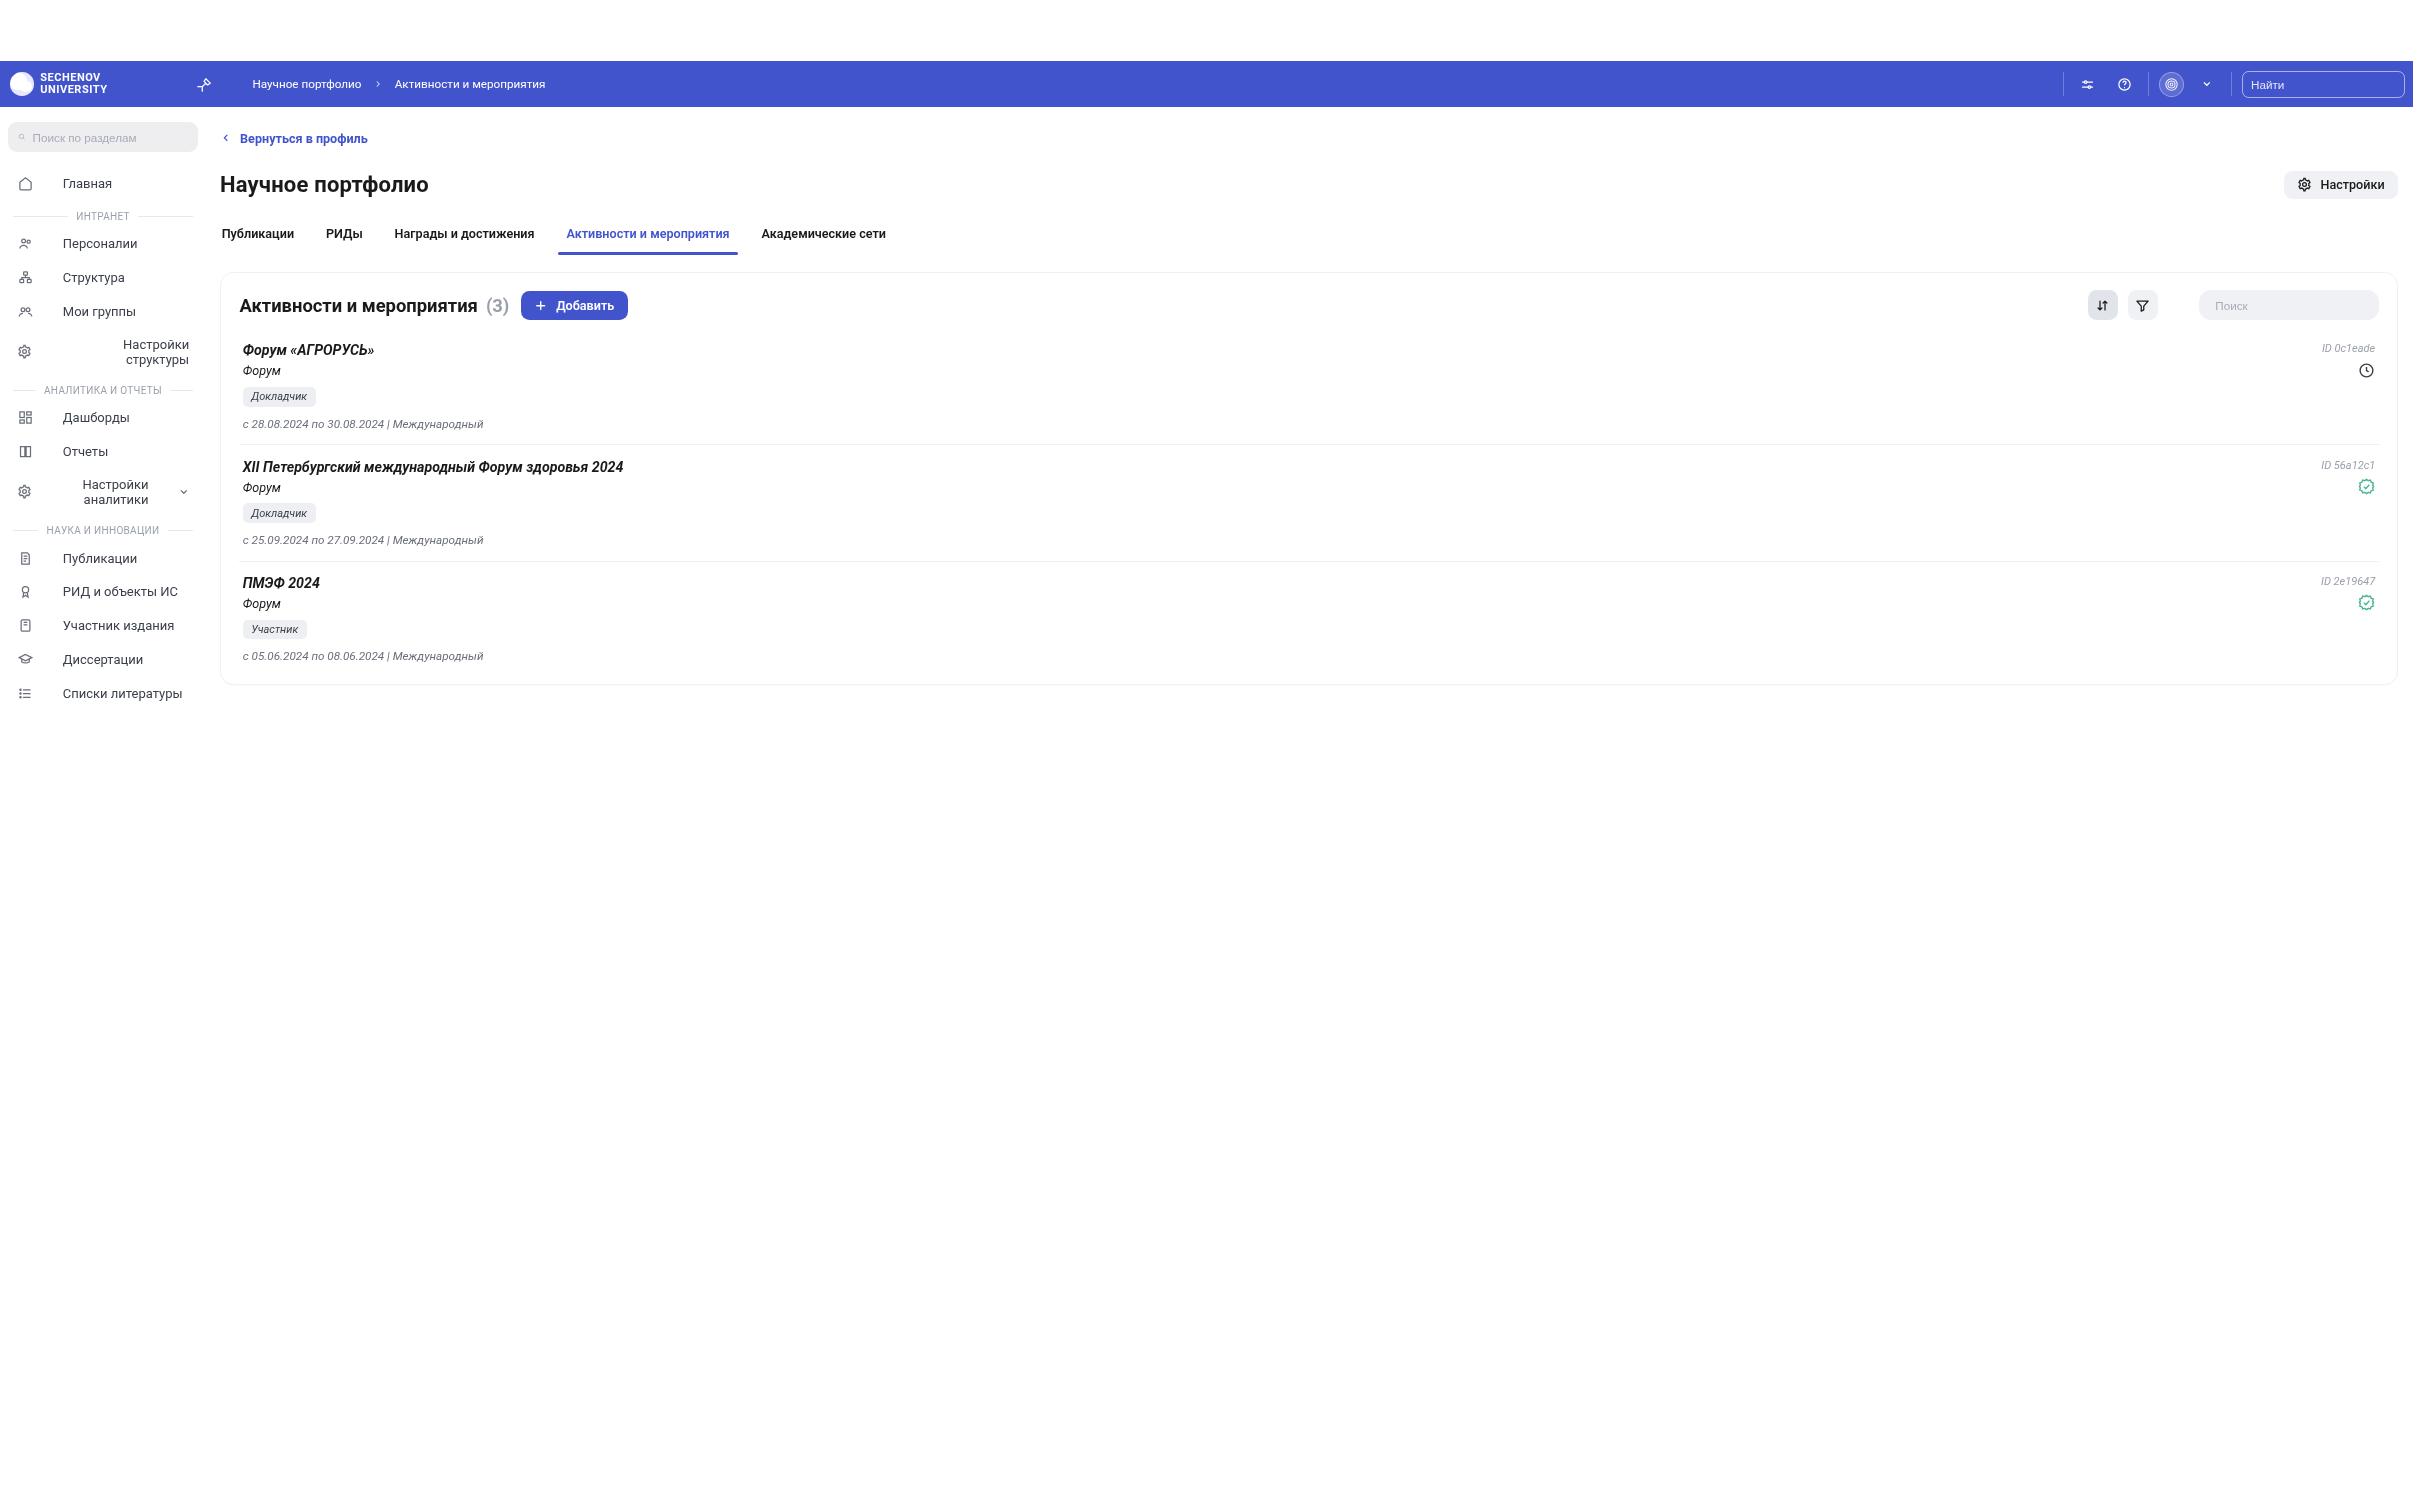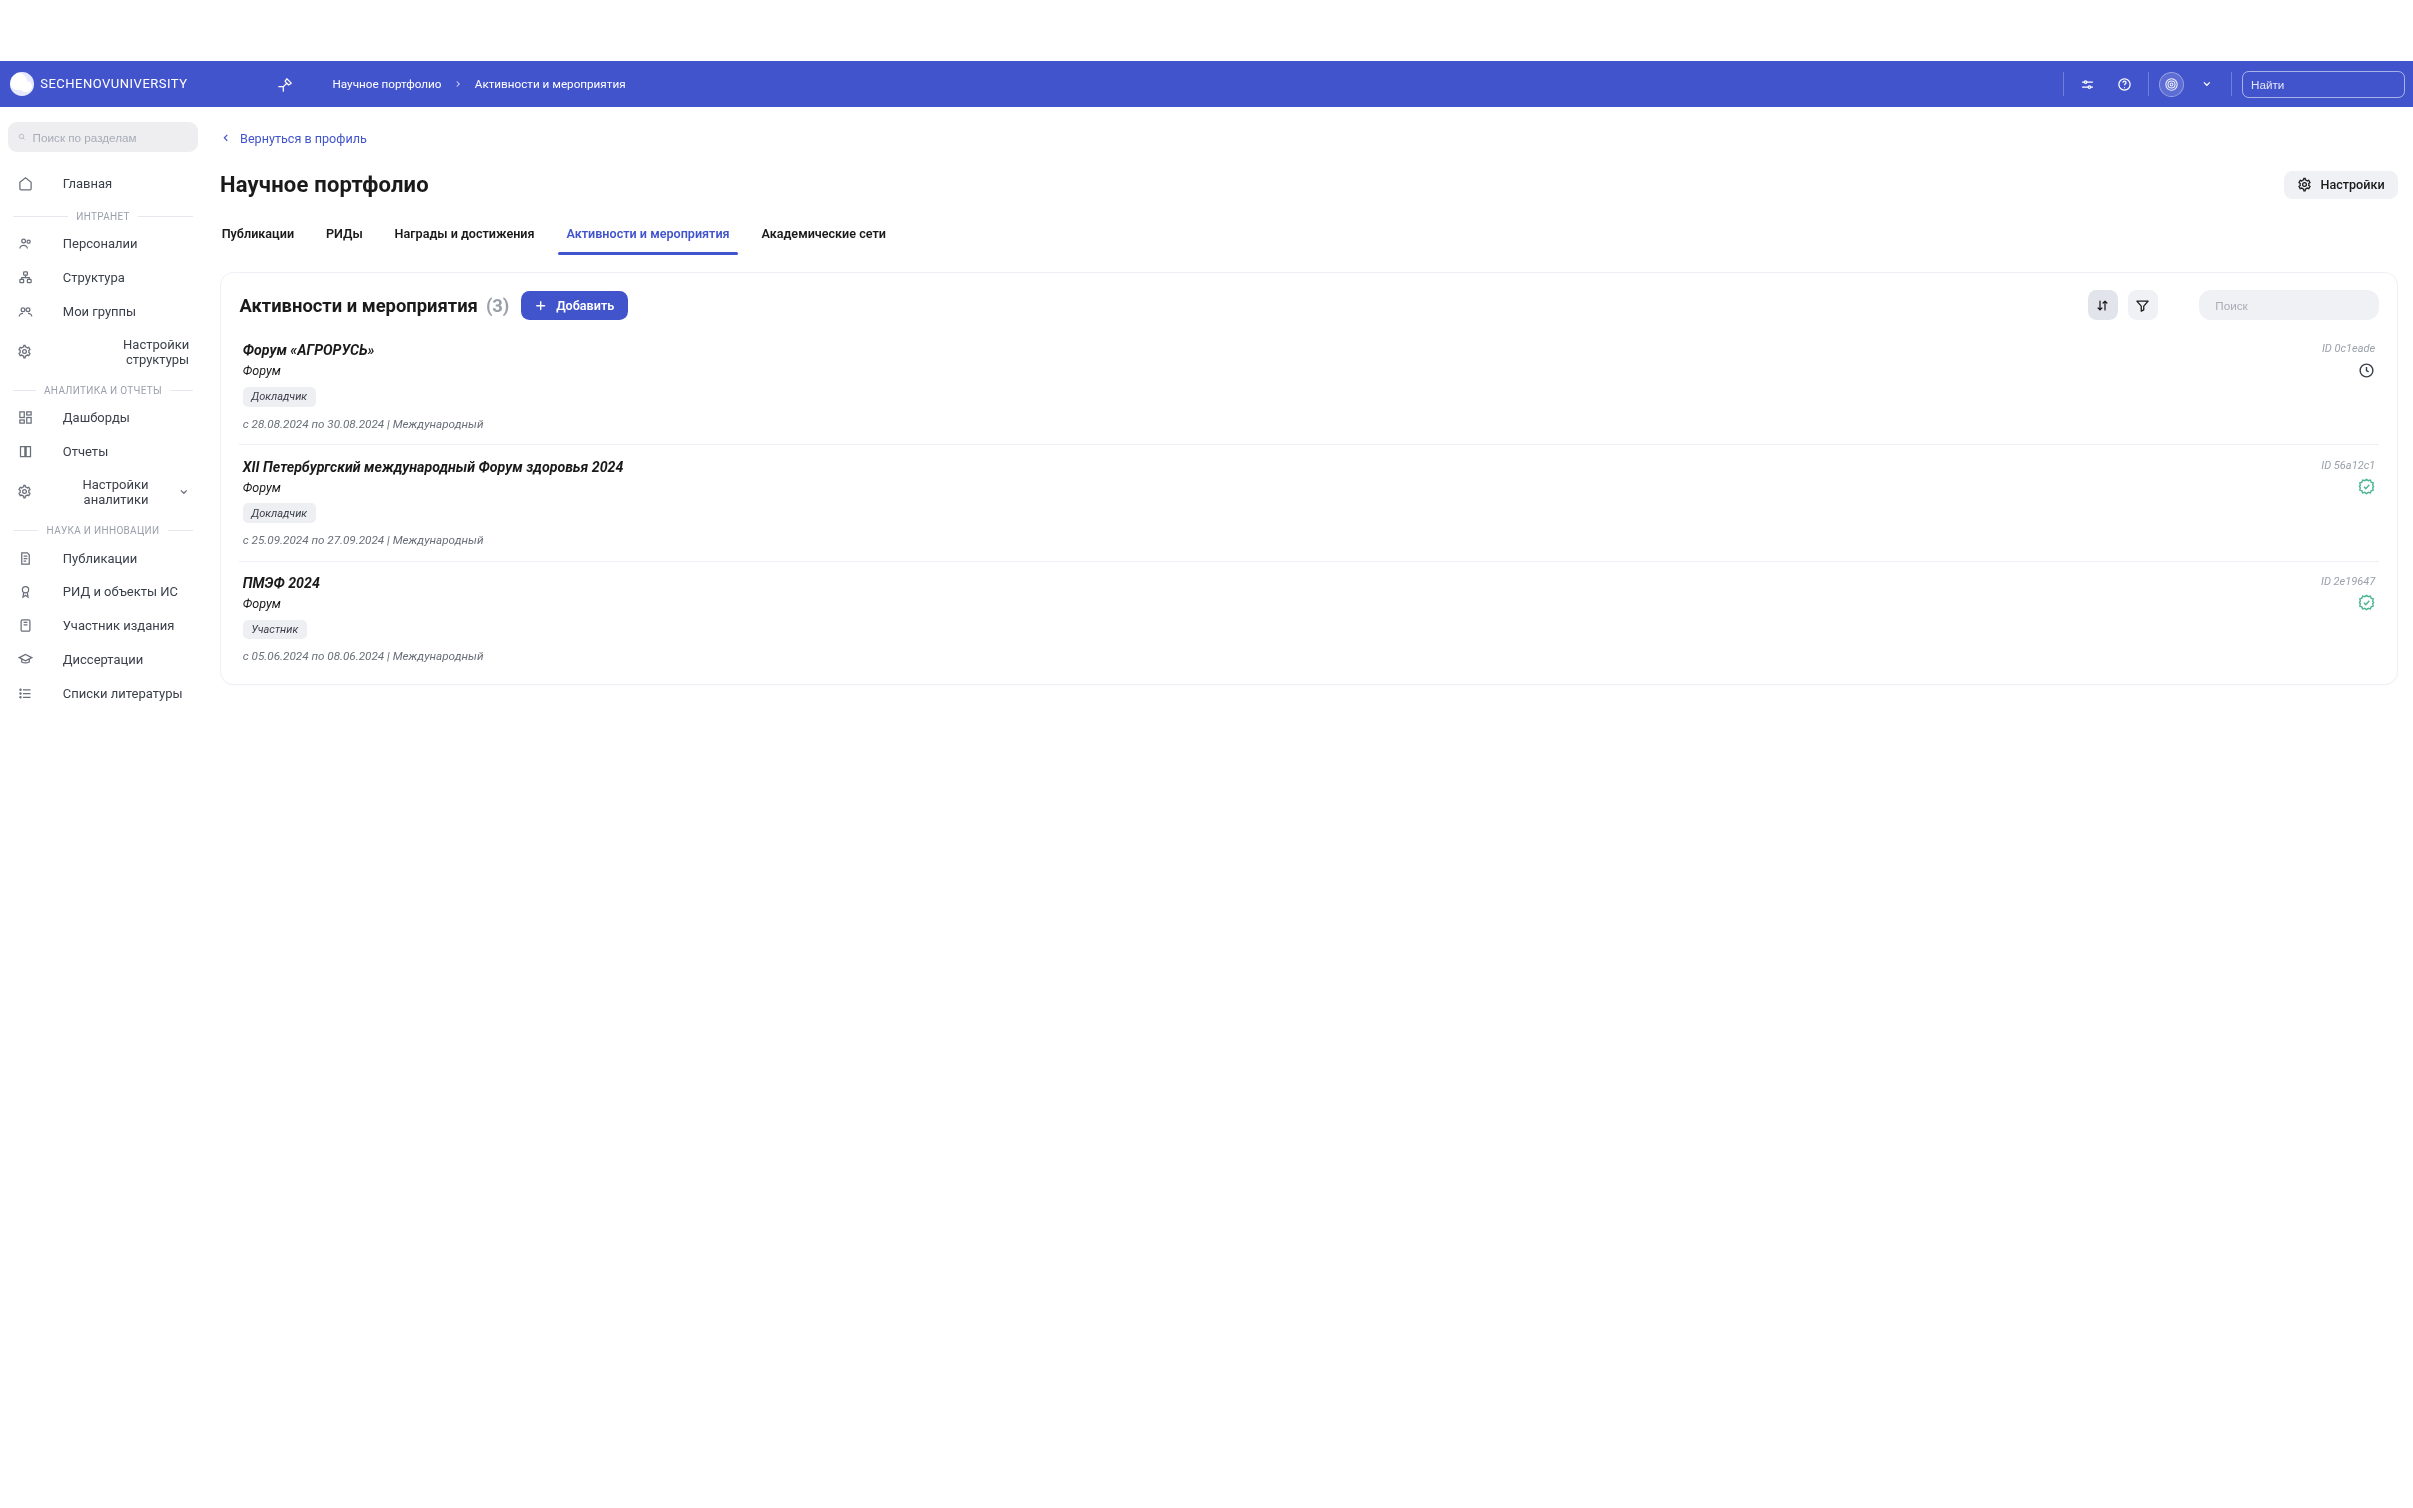--- a/index.html
+++ b/index.html
@@ -26,21 +26,21 @@
 .logo { display: flex; align-items: center; gap: 6.7px; margin-left: 1.7px; }
 .logo-mark {
   width: 23.5px; height: 23.5px; border-radius: 50%;
   background: radial-gradient(circle at 35% 40%, #fff 0 40%, #e6e9ff 41% 100%);
   position: relative;
 }
 .logo-mark::after{
   content:""; position:absolute; right:1.7px; top:8.4px;
   width:11.7px; height:11.7px; border-radius:50%; background:#fff; box-shadow:-5px -3.4px 0 -1.7px #fff;
 }
-.logo-text { display:flex; flex-direction:row; font-size:13px; letter-spacing:0.5px; line-height:1.1; font-weight:400;}
+.logo-text { display:flex; flex-direction:column; font-size:11px; letter-spacing:0.5px; line-height:1.1; font-weight:700;}
 .pin-btn {
   width: 27px; height: 27px; display:flex; align-items:center; justify-content:center;
   margin-left: 84px; cursor:pointer;
 }
 .breadcrumb { display:flex; align-items:center; gap:11.7px; margin-left: 34px; font-size:11.7px; }
 .breadcrumb .chev { opacity:.8; }
 .topbar-right { margin-left:auto; display:flex; align-items:center; gap:10px; }
 .vdiv { width:0.8px; height:23.5px; background:rgba(255,255,255,.25); }
 .icon-btn { width:27px; height:27px; display:flex; align-items:center; justify-content:center; cursor:pointer; border-radius:5px; }
 .avatar {
@@ -79,21 +79,21 @@
   display:flex; align-items:center; gap:8.4px; color:#9aa0ab;
   font-size:10px; letter-spacing:0.3px; padding:10px 5px 5px 5px;
   text-transform:uppercase;
 }
 .nav-section .dash{ flex:1; height:0.8px; background:#e6e8ee; }
 .nav-item .chev-r{ margin-left:auto; color:#6a6f7a; }
 
 .main {
   position:absolute; top:107px; left:220px; right:0; bottom:0; padding: 23.5px 15px 0 0;
 }
-.backlink { display:flex; align-items:center; gap:8.4px; color:#4254cc; font-weight:400; font-size:12.6px; cursor:pointer; }
+.backlink { display:flex; align-items:center; gap:8.4px; color:#4254cc; font-weight:700; font-size:12.6px; cursor:pointer; }
 .page-title-row { display:flex; align-items:center; justify-content:space-between; margin-top:25px; }
 .page-title { font-size:22px; font-weight:700; letter-spacing:0.2px; }
 .settings-btn {
   display:flex; align-items:center; gap:8.4px; background:#f0f1f5; border-radius:8.4px;
   padding:6.7px 13.4px; font-size:12.6px; color:#1a1a1a; cursor:pointer; font-weight:500;
 }
 .tabs { display:flex; gap:28.5px; margin-top:18.4px; border-bottom:0; }
 .tab { padding:8.4px 1.7px 13.4px 1.7px; font-size:12.6px; color:#1a1a1a; cursor:pointer; font-weight:600; position:relative;}
 .tab.active { color:#4254cc; }
 .tab.active::after{

